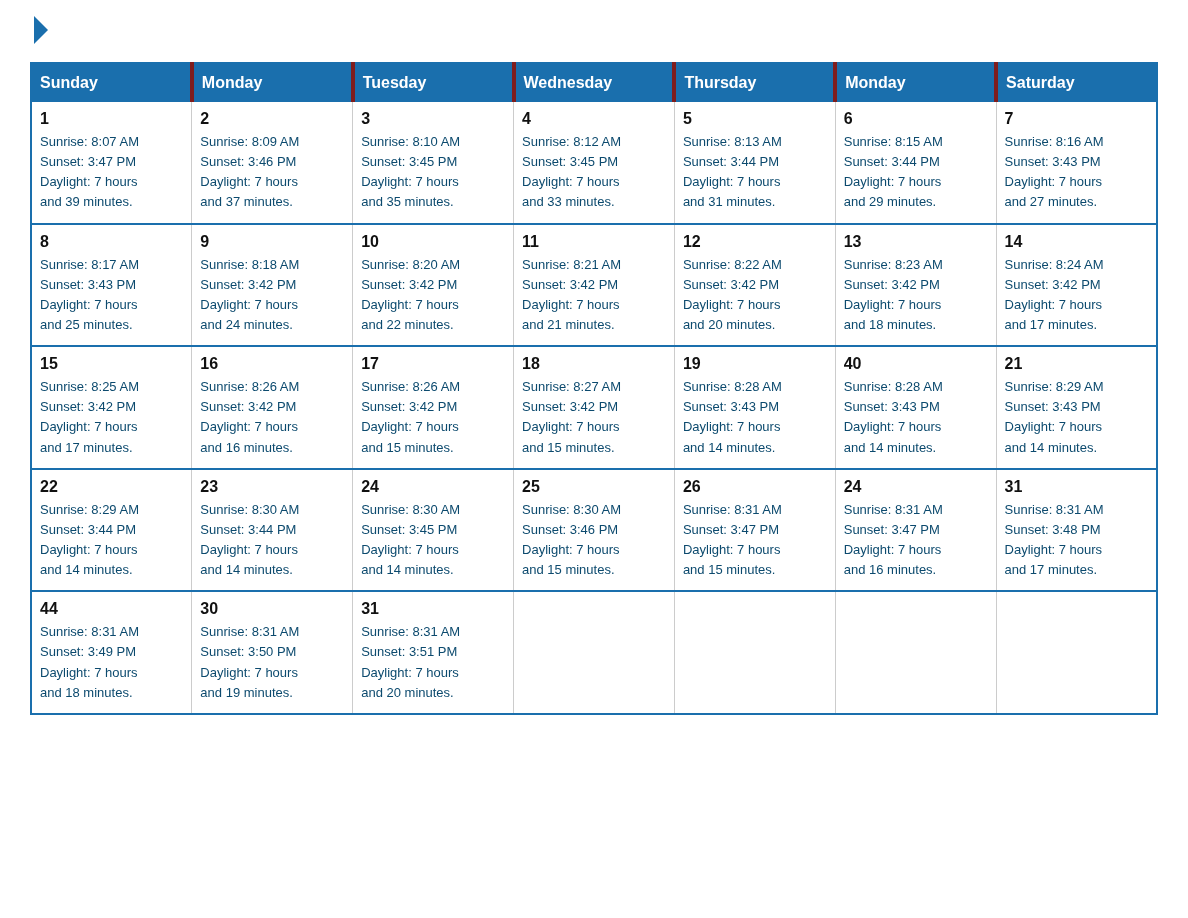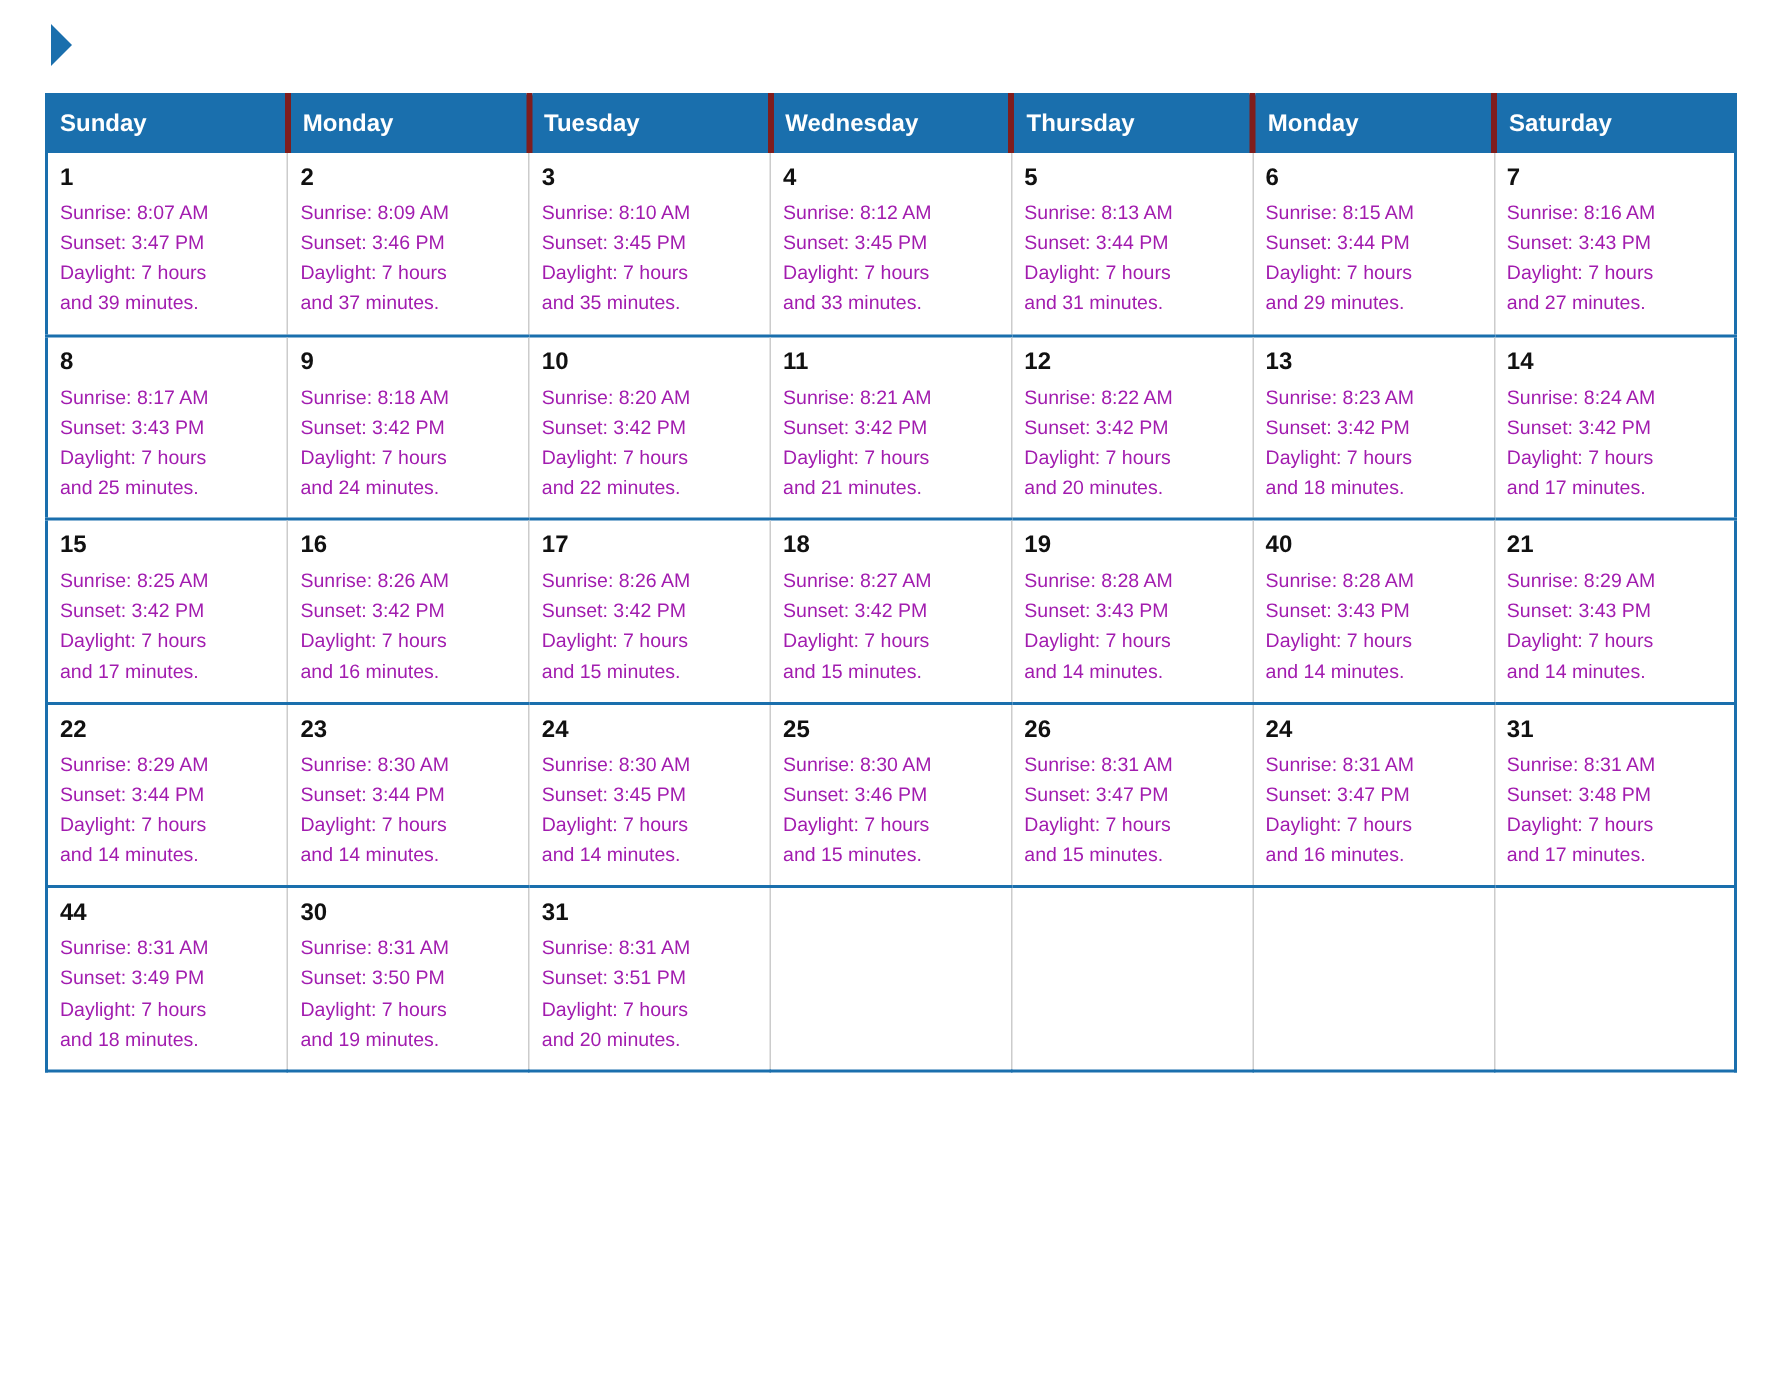--- a/index.html
+++ b/index.html
@@ -93,21 +93,21 @@
       border-bottom: none;
     }
     .day-number {
       font-size: 16px;
       font-weight: bold;
       color: #111;
       margin-bottom: 4px;
     }
     .day-info {
       font-size: 13px;
-      color: #a21caf;
+      color: #0c4a6e;
       line-height: 1.55;
     }
     .empty-cell {
       background: #fff;
     }
   </style>
 </head>
 <body>
 
 <div class="header">

